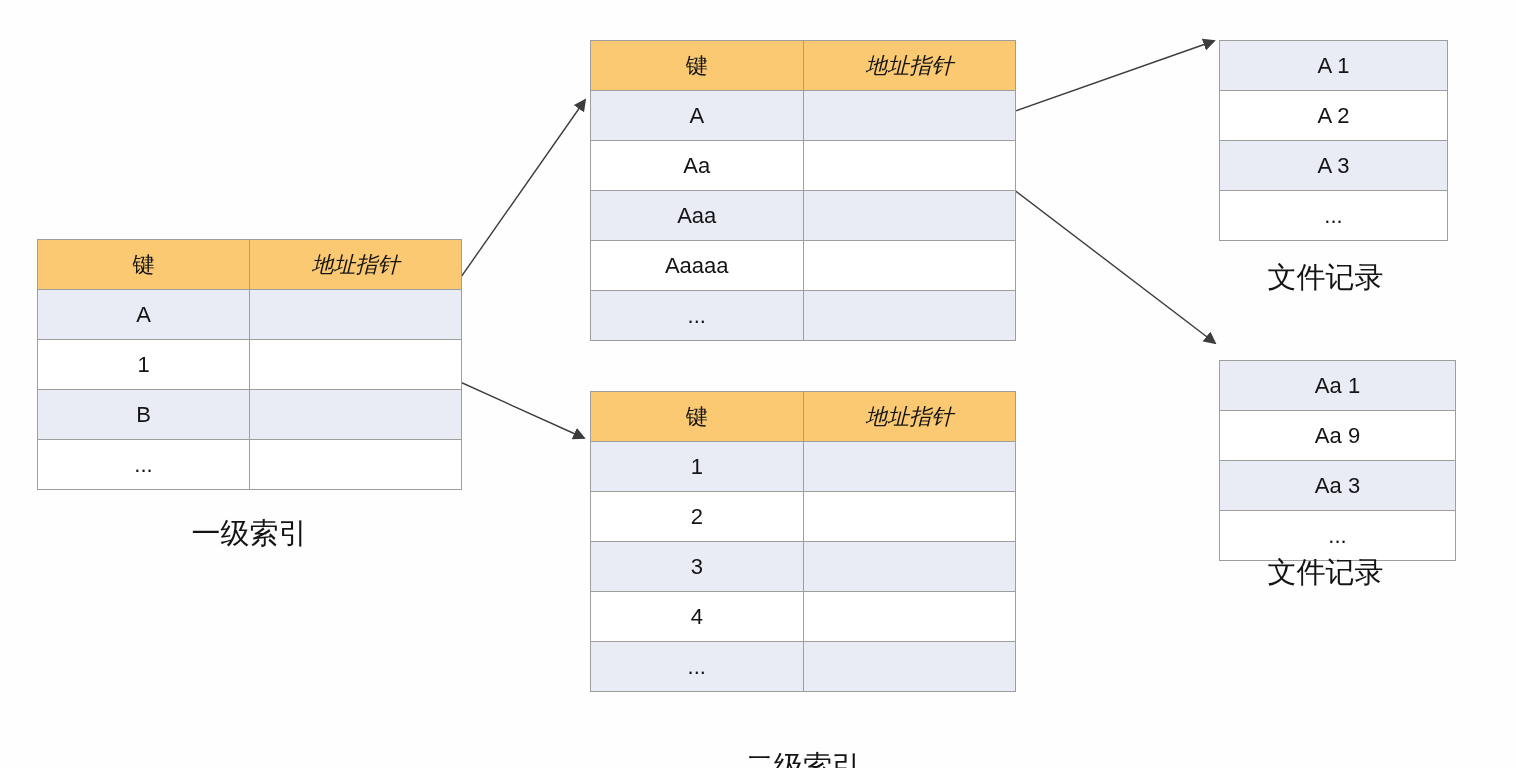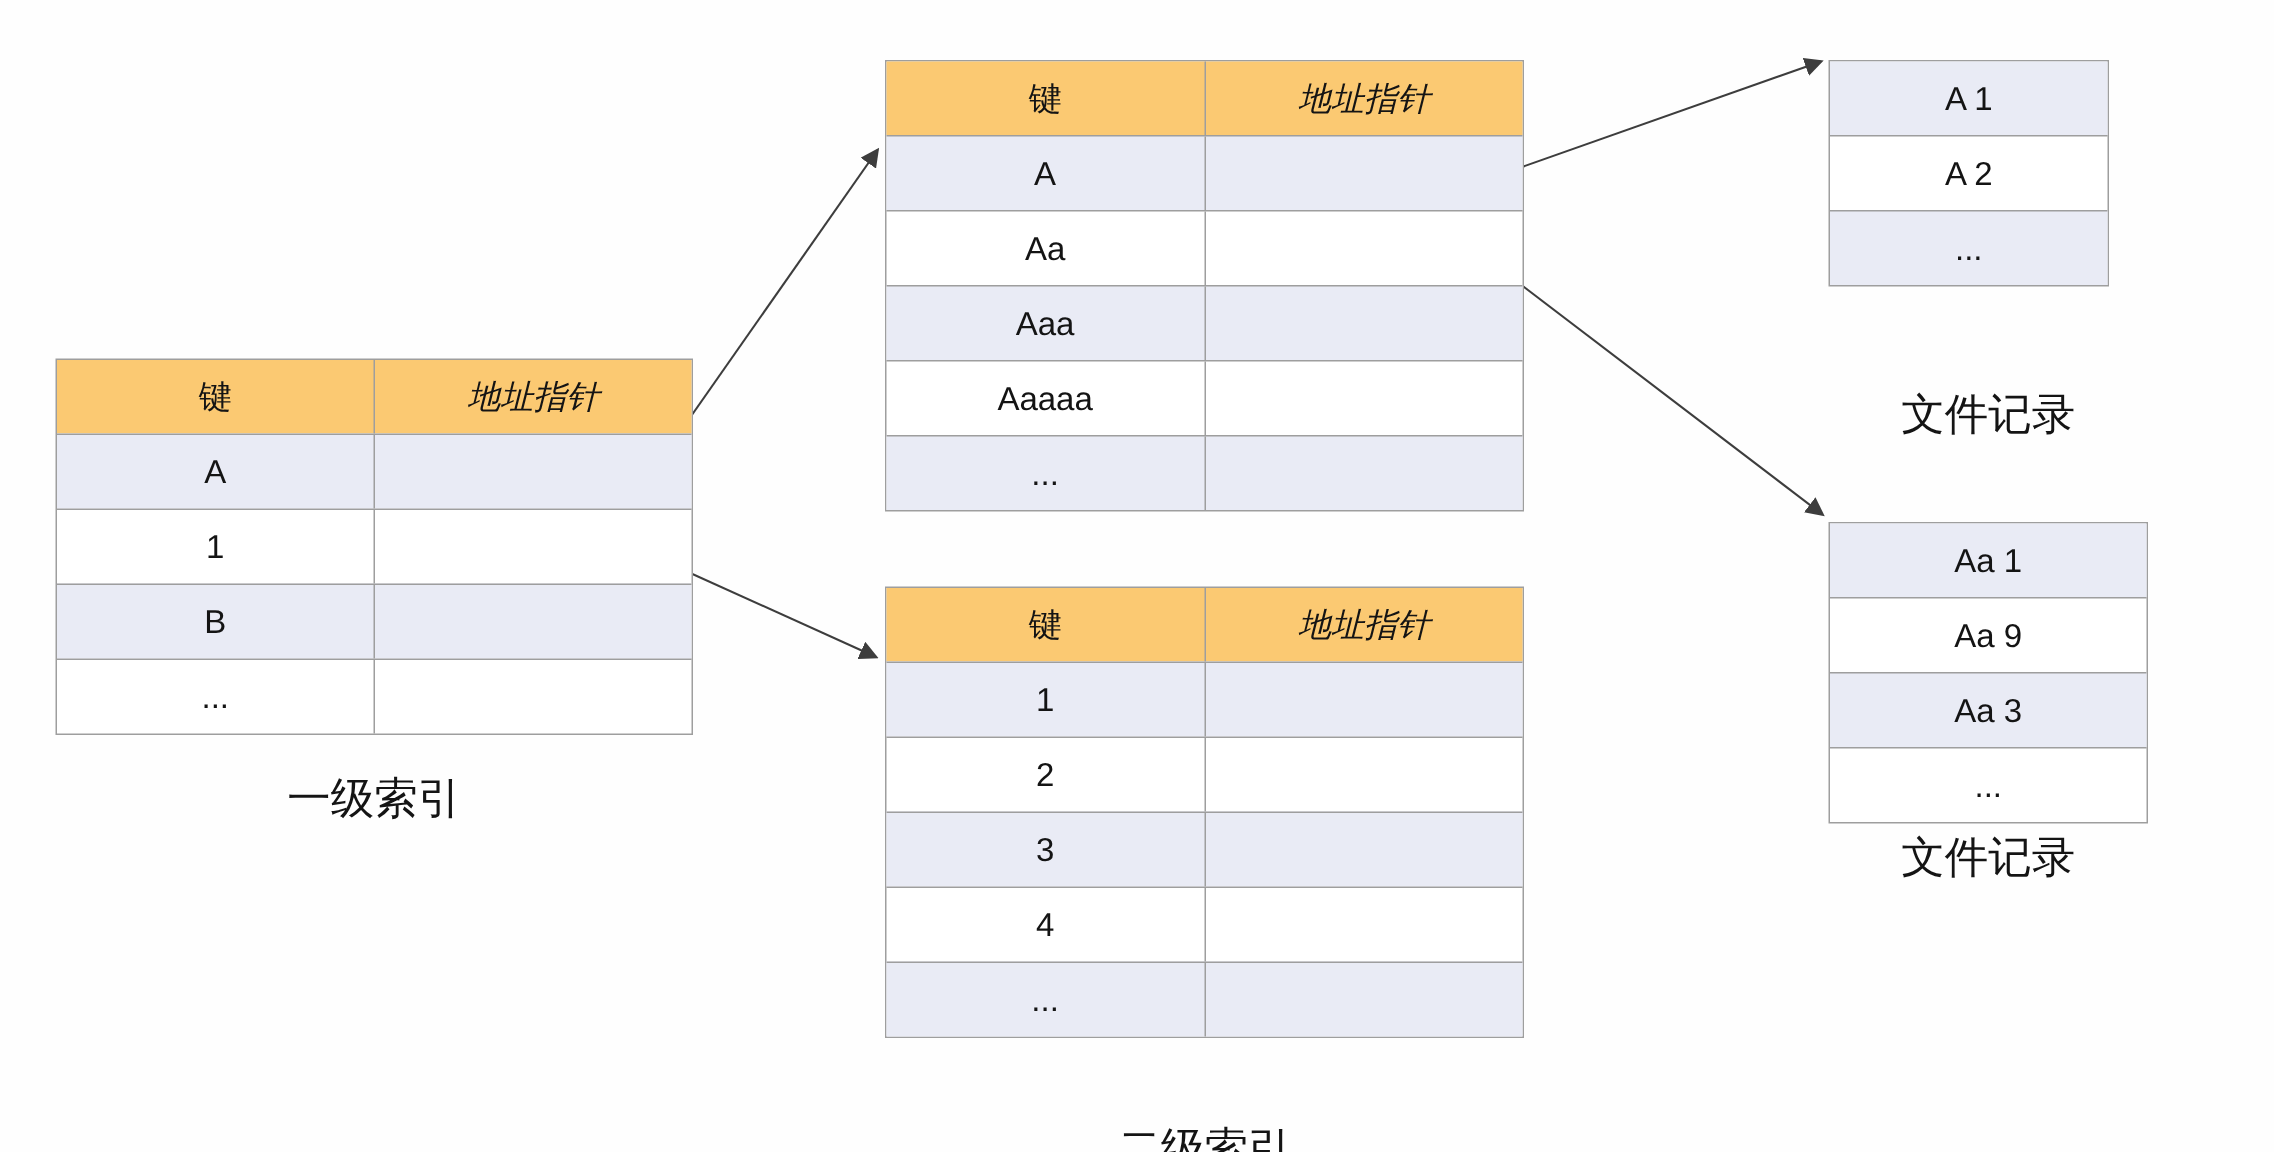--- a/index.html
+++ b/index.html
@@ -42,22 +42,22 @@
   .tbl-label {
     position: absolute;
     text-align: center;
     font-size: 29px;
     line-height: 30px;
   }
   
   #tbl-0 { left: 37px;   top: 239px; width: 425px; }
   #tbl-1 { left: 590px;  top: 40px;  width: 426px; }
   #tbl-2 { left: 590px;  top: 391px; width: 426px; }
-  #tbl-3 { left: 1219px; top: 40px;  width: 187px; }
-  #tbl-4 { left: 1219px; top: 348px; width: 213px; }
+  #tbl-3 { left: 1219px; top: 40px;  width: 229px; }
+  #tbl-4 { left: 1219px; top: 360px; width: 237px; }
   #lbl-0 { left: 37px;   top: 518px; width: 425px; text-align: center; }
   #lbl-2 { left: 590px;  top: 722px; width: 426px; margin-top: 29px; }
   #lbl-3 { left: 1219px; top: 262px; width: 213px; }
   #lbl-4 { left: 1219px; top: 557px; width: 213px; }
 </style>
 </head>
 <body>
 
 <div class="canvas">
 
@@ -148,20 +148,23 @@
       </div>
     </div>
   <div id="tbl-3" class="tbl">
       <div class="tr">
         <div class="td">A 1</div>
       </div>
       <div class="tr">
         <div class="td">A 2</div>
       </div>
       <div class="tr">
+        <div class="td">A 3</div>
+      </div>
+      <div class="tr">
         <div class="td">...</div>
       </div>
     </div>
   <div id="tbl-4" class="tbl">
       <div class="tr">
         <div class="td">Aa 1</div>
       </div>
       <div class="tr">
         <div class="td">Aa 9</div>
       </div>

